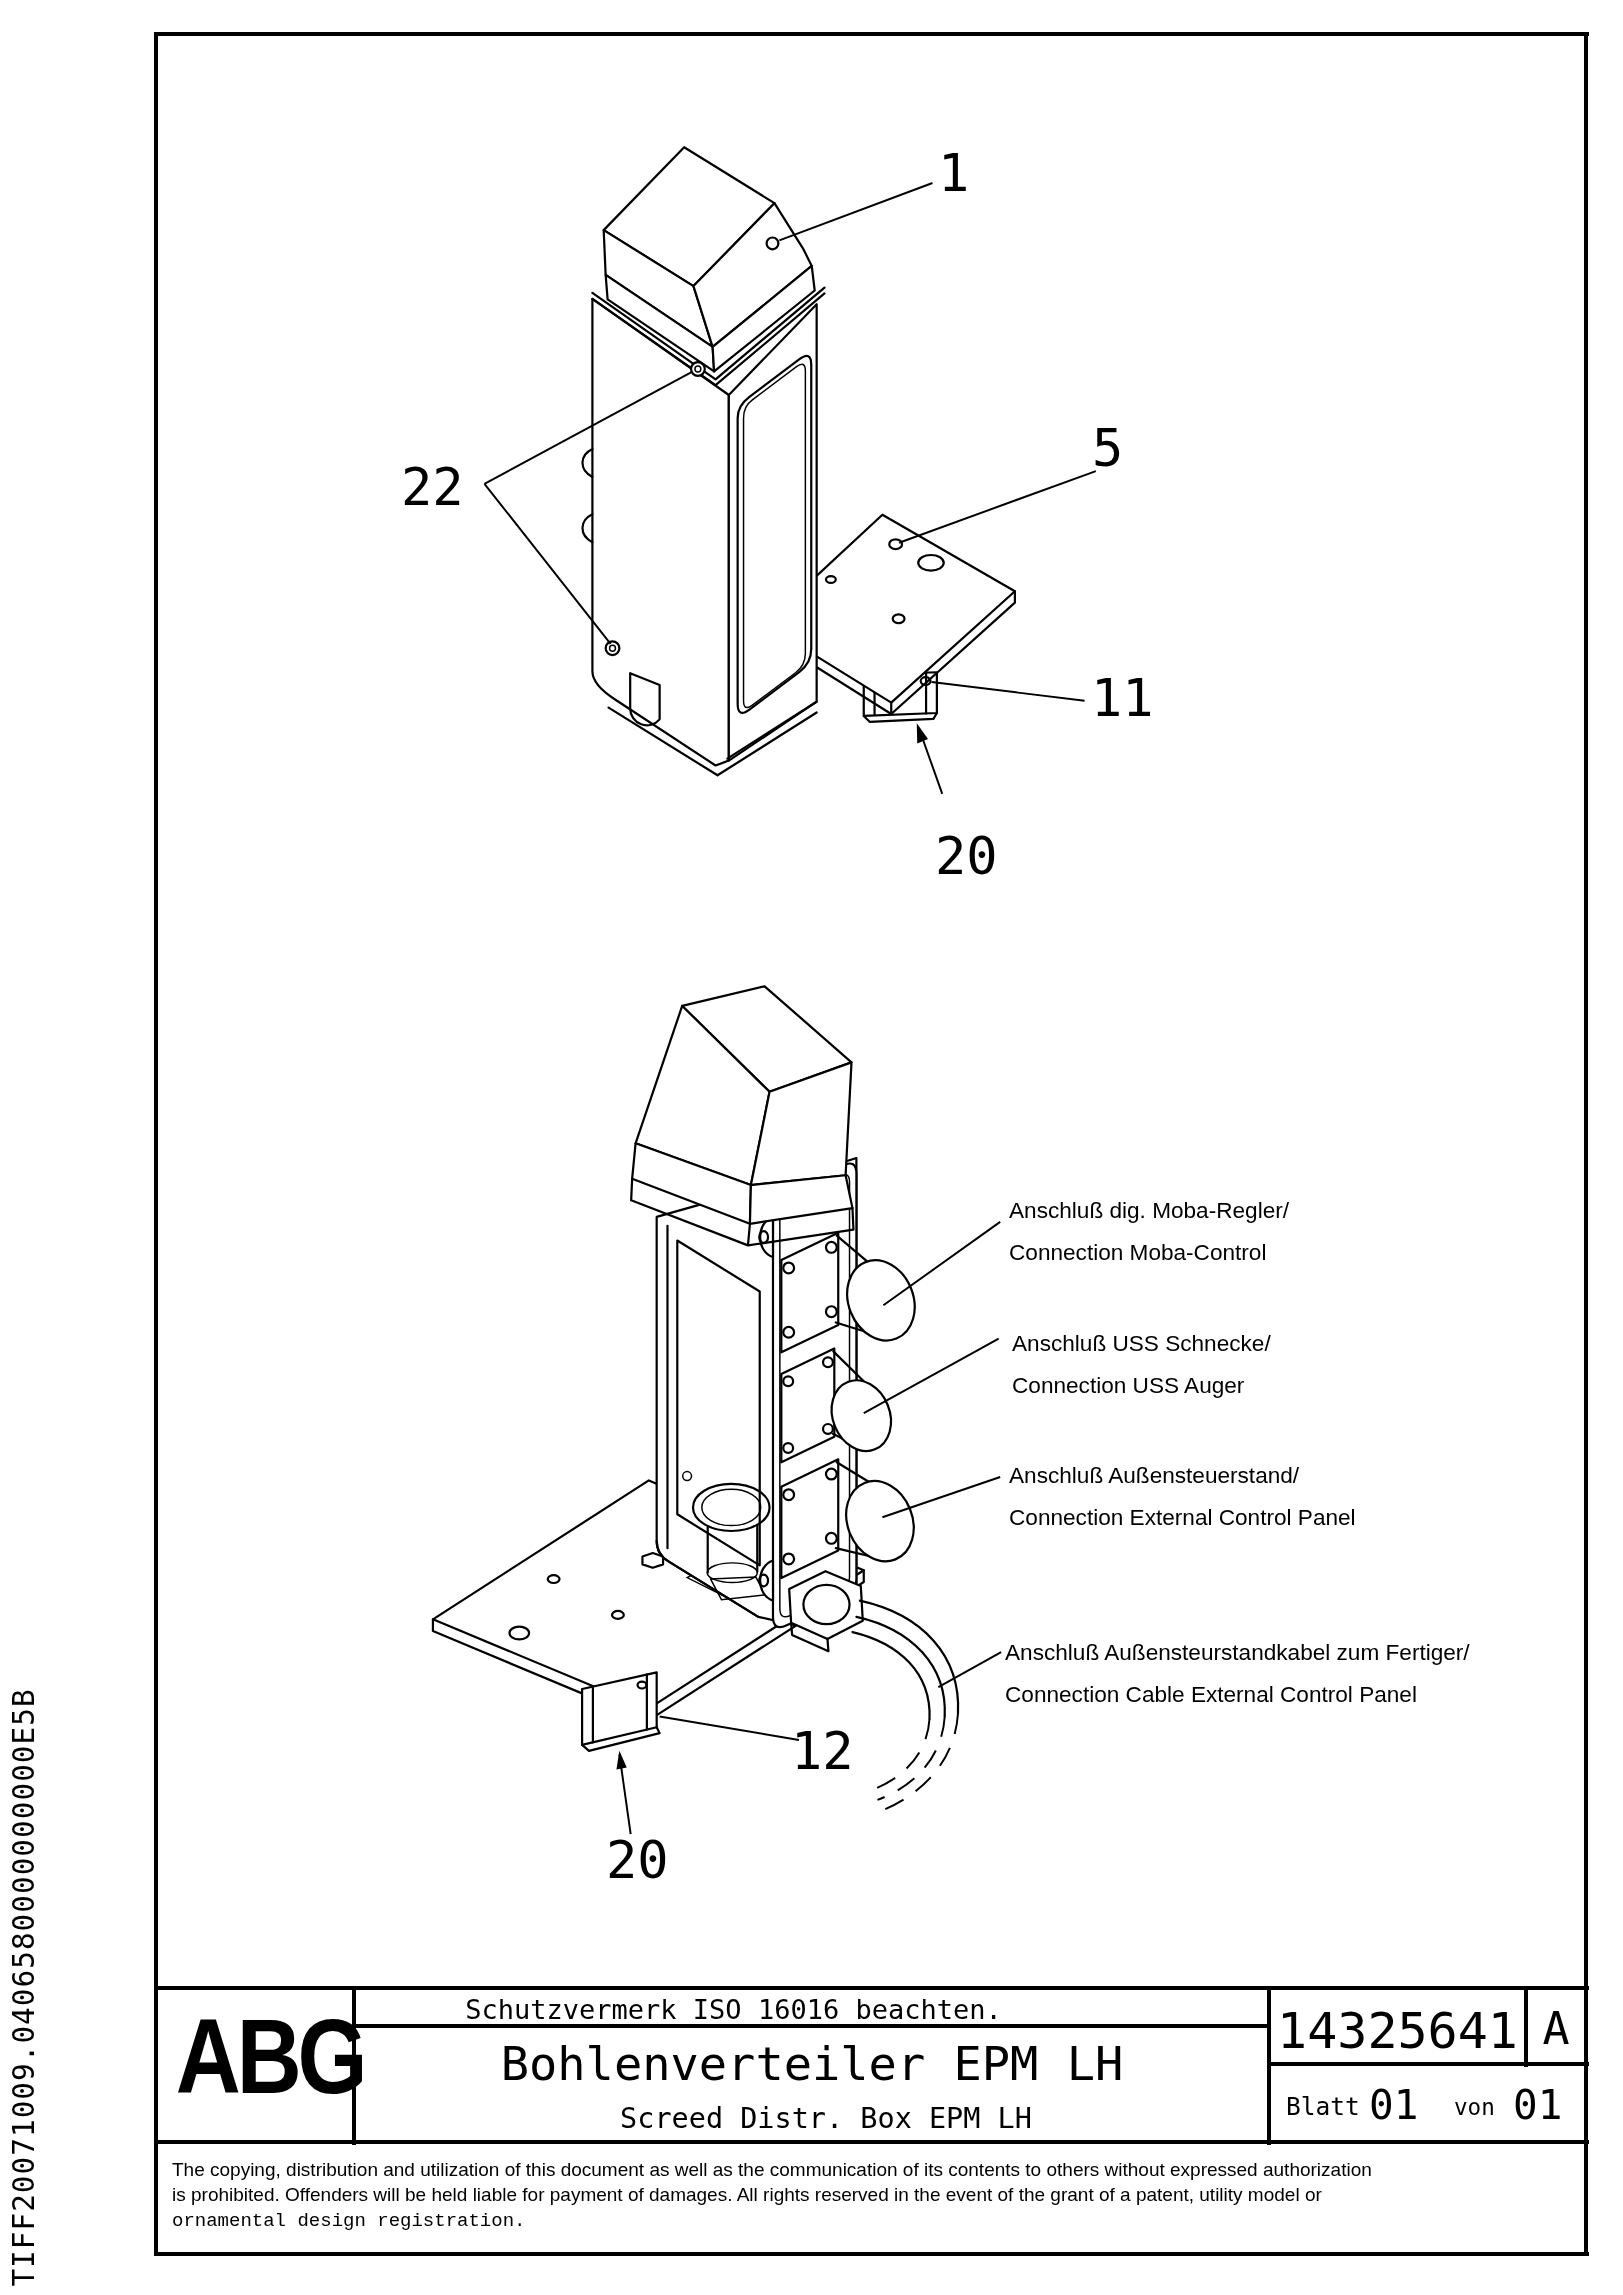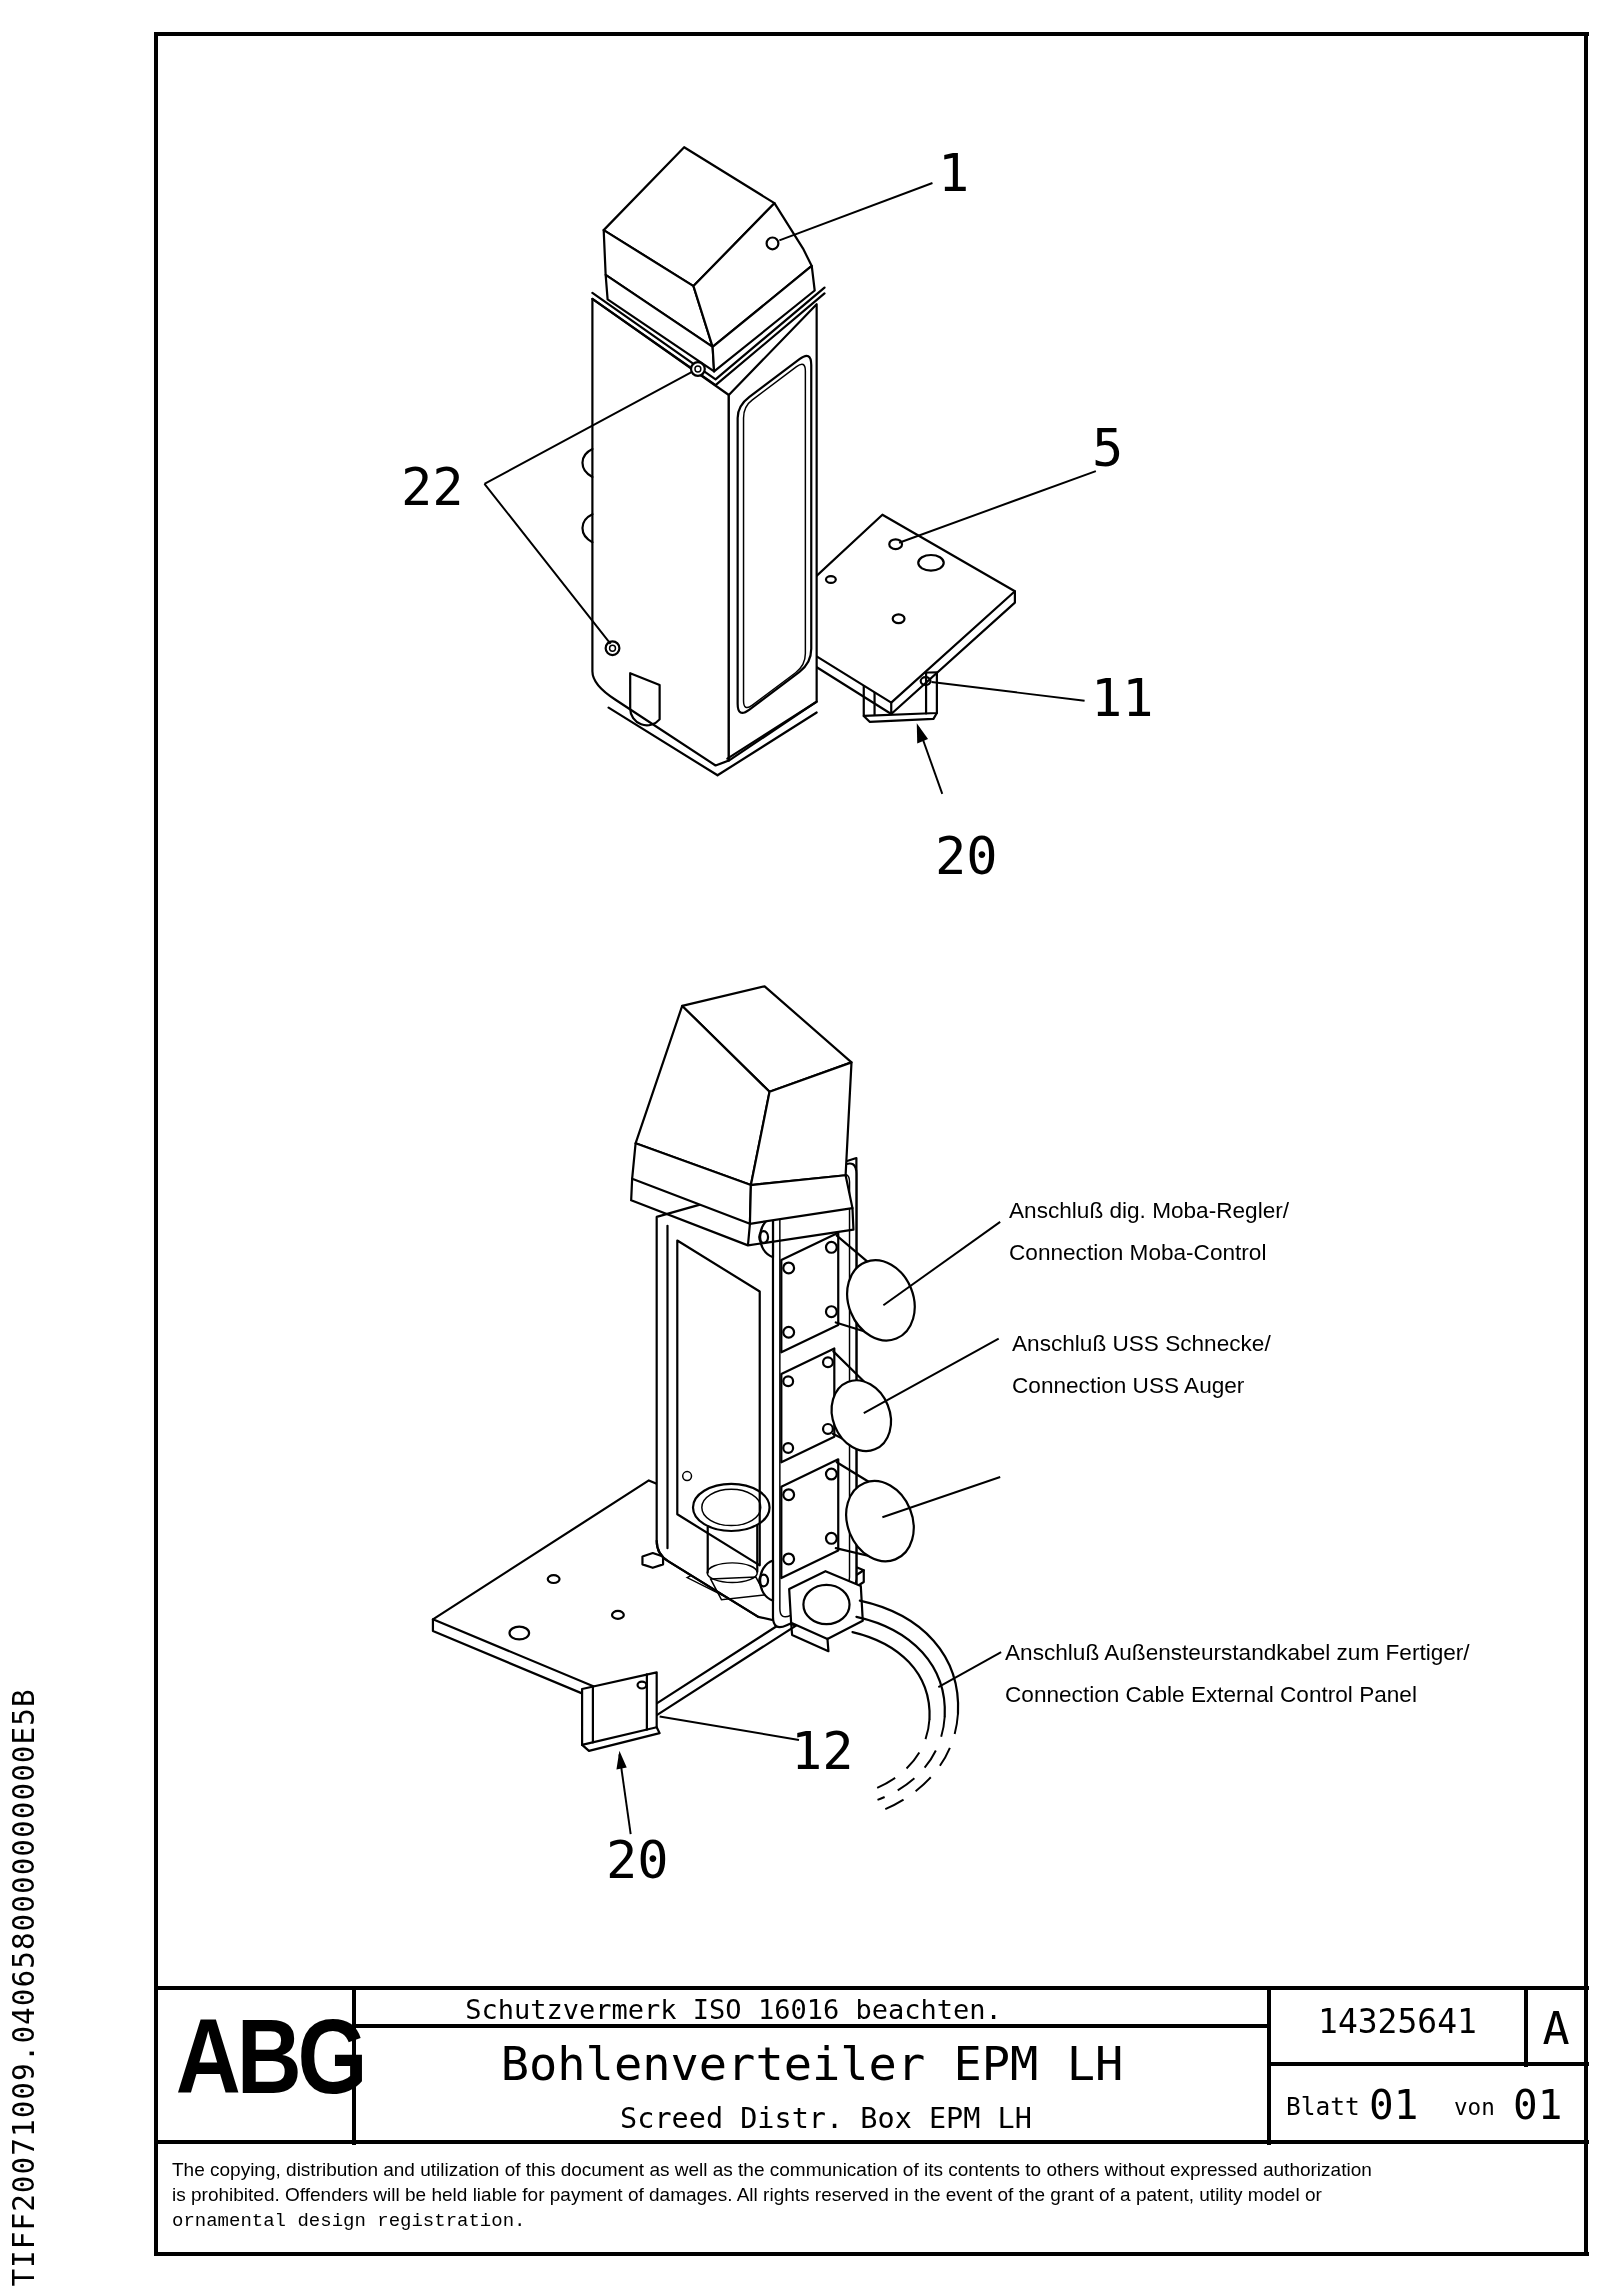--- a/index.html
+++ b/index.html
@@ -41,21 +41,21 @@
   <div class="line" style="left:352px;top:1986px;width:4.4px;height:159px;"></div>
   <div class="line" style="left:1267px;top:1986px;width:4.4px;height:159px;"></div>
   <div class="line" style="left:1524px;top:1986px;width:4.4px;height:81px;"></div>
 
   <div class="tb-text" style="left:162px;top:2003px;width:184px;">
     <div id="abg-logo" class="center">ABG</div>
   </div>
   <div class="tb-text cad center" style="left:357px;top:1994px;width:753px;font-size:27px;">Schutzvermerk ISO 16016 beachten.</div>
   <div class="tb-text cad center" style="left:357px;top:2036px;width:910px;font-size:47px;">Bohlenverteiler EPM LH</div>
   <div class="tb-text cad center" style="left:357px;top:2102px;width:938px;font-size:28.5px;">Screed Distr. Box EPM LH</div>
-  <div class="tb-text cad center" style="left:1271px;top:2002px;width:253px;font-size:33px;">14325641</div>
+  <div class="tb-text cad center" style="left:1271px;top:2002px;width:253px;font-size:50px;">14325641</div>
   <div class="tb-text cad center" style="left:1528px;top:2002px;width:56px;font-size:45px;">A</div>
   <div class="tb-text cad" style="left:1286px;top:2092px;font-size:24.5px;">Blatt</div>
   <div class="tb-text cad" style="left:1369px;top:2081px;font-size:41px;">01</div>
   <div class="tb-text cad" style="left:1454px;top:2094px;font-size:22.6px;">von</div>
   <div class="tb-text cad" style="left:1513px;top:2081px;font-size:41px;">01</div>
 
   <div class="tb-text" style="left:172px;top:2159px;font-size:19px;">The copying, distribution and utilization of this document as well as the communication of its contents to others without expressed authorization</div>
   <div class="tb-text" style="left:172px;top:2184px;font-size:19px;">is prohibited. Offenders will be held liable for payment of damages. All rights reserved in the event of the grant of a patent, utility model or</div>
   <div class="tb-text" style="left:172px;top:2210px;font-size:19px;font-family:Liberation Mono, monospace;">ornamental design registration.</div>
 
@@ -67,20 +67,24 @@
   <div class="callout" style="left:791px;top:1725px;">12</div>
   <div class="callout" style="left:606px;top:1834px;">20</div>
 
   <div class="connlabel" style="left:1009px;top:1190px;">
     <div>Anschluß dig. Moba-Regler/</div>
     <div>Connection Moba-Control</div>
   </div>
   <div class="connlabel" style="left:1012px;top:1323px;">
     <div>Anschluß USS Schnecke/</div>
     <div>Connection USS Auger</div>
+  </div>
+  <div class="connlabel" style="left:1009px;top:1455px;">
+    <div>Anschluß Außensteuerstand/</div>
+    <div>Connection External Control Panel</div>
   </div>
   <div class="connlabel" style="left:1005px;top:1632px;">
     <div>Anschluß Außensteurstandkabel zum Fertiger/</div>
     <div>Connection Cable External Control Panel</div>
   </div>
 
   <svg width="1623" height="2295" viewBox="0 0 3307 4677">
 
     <g>
 

